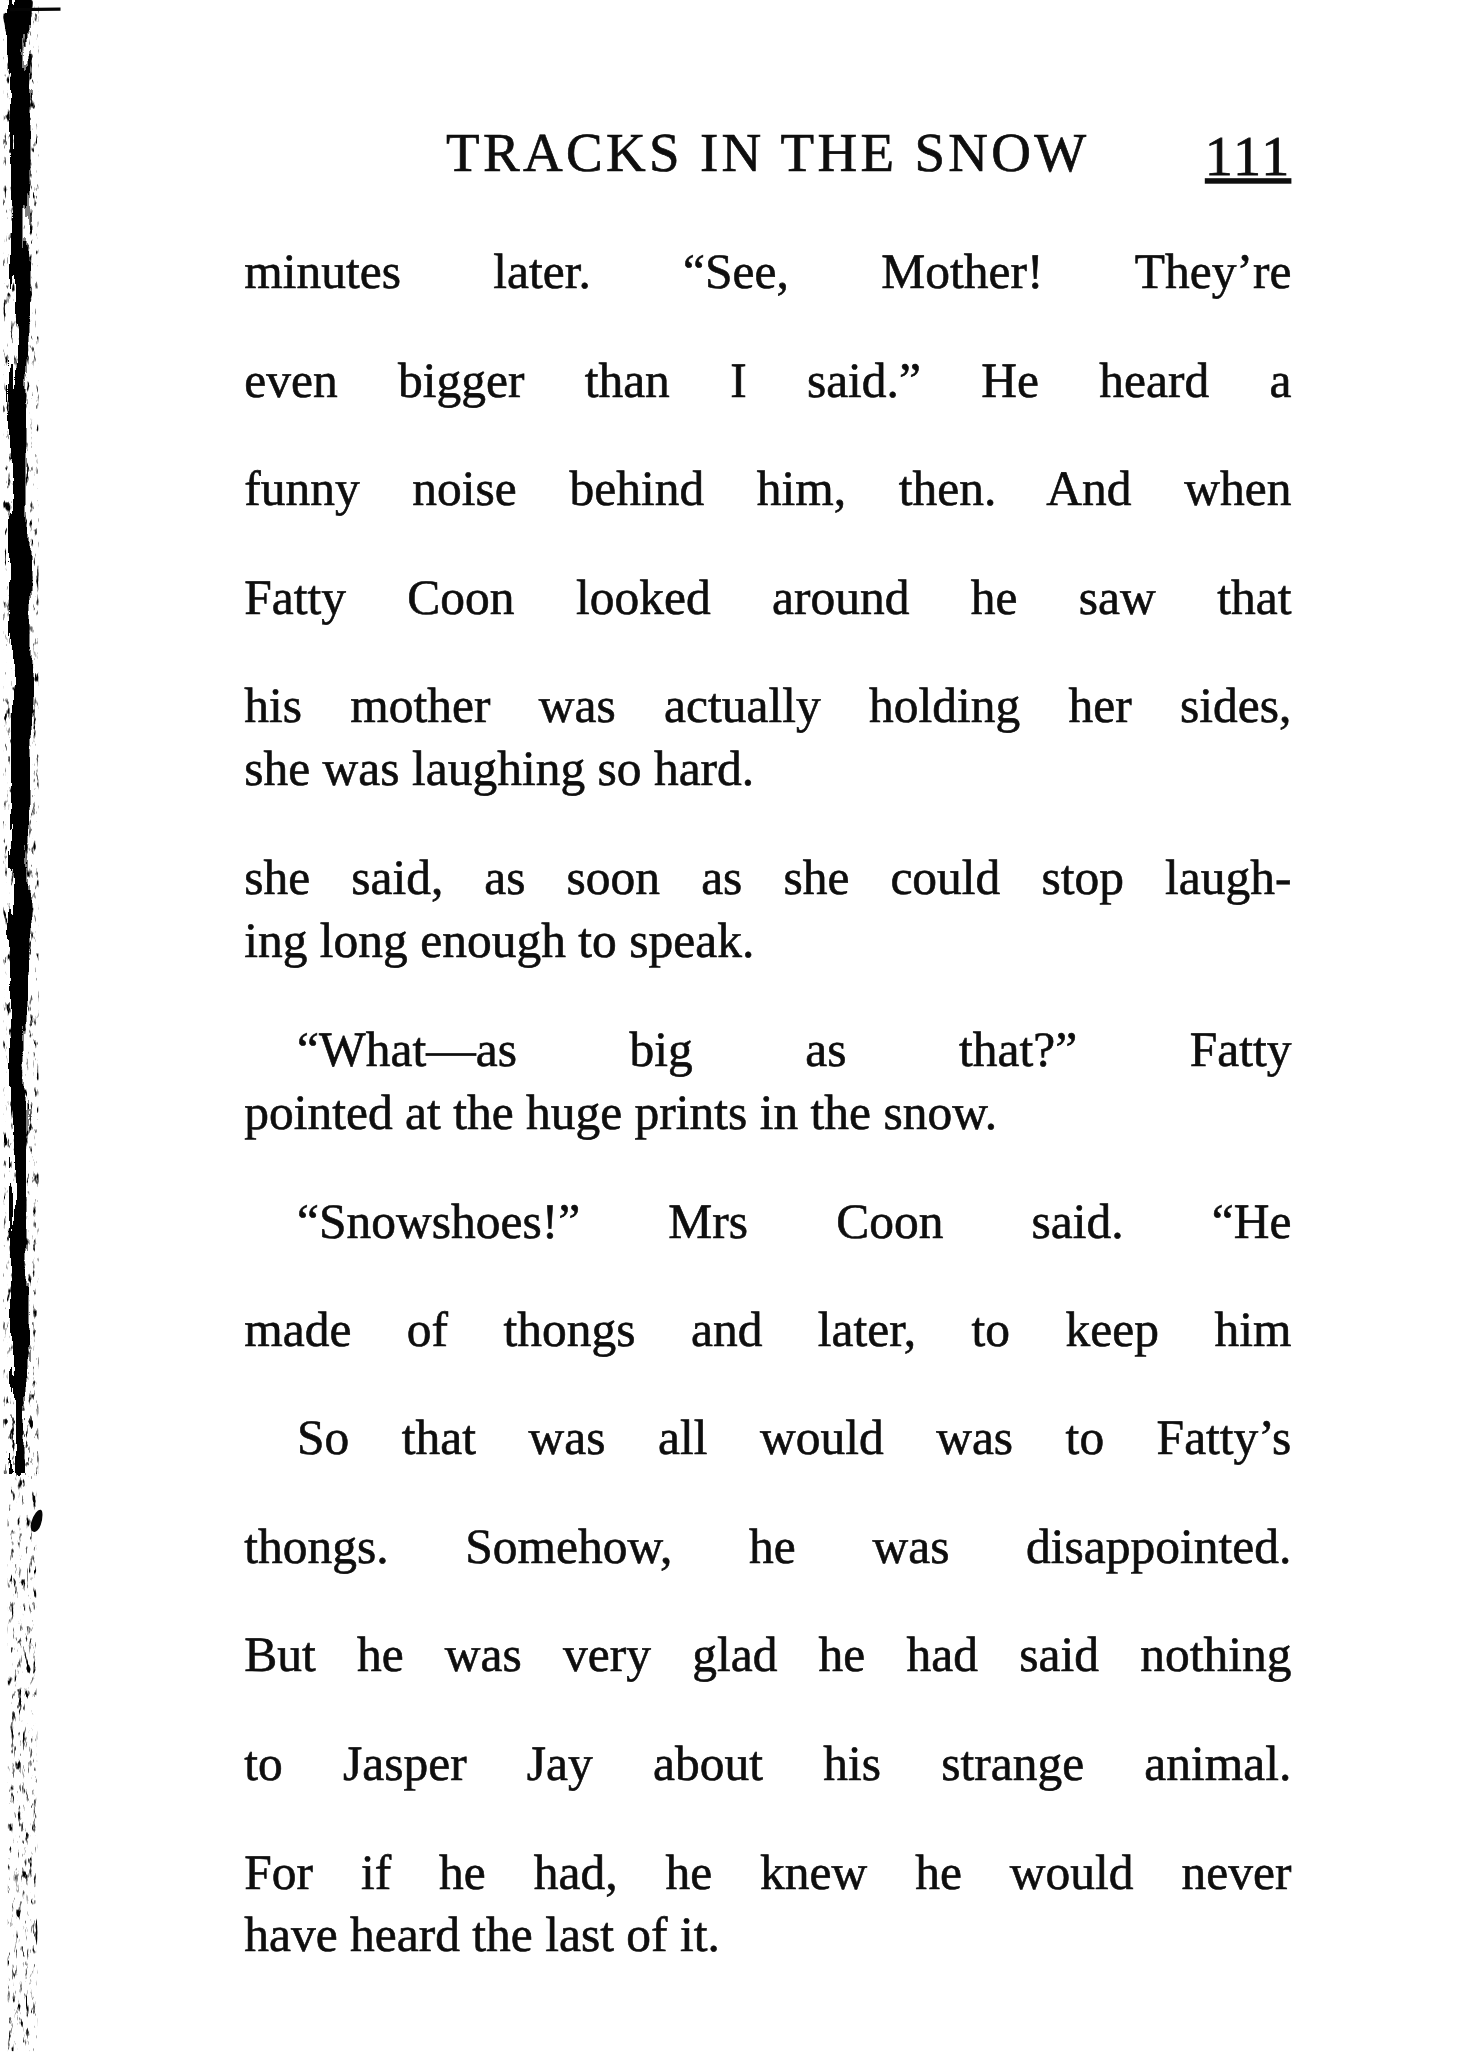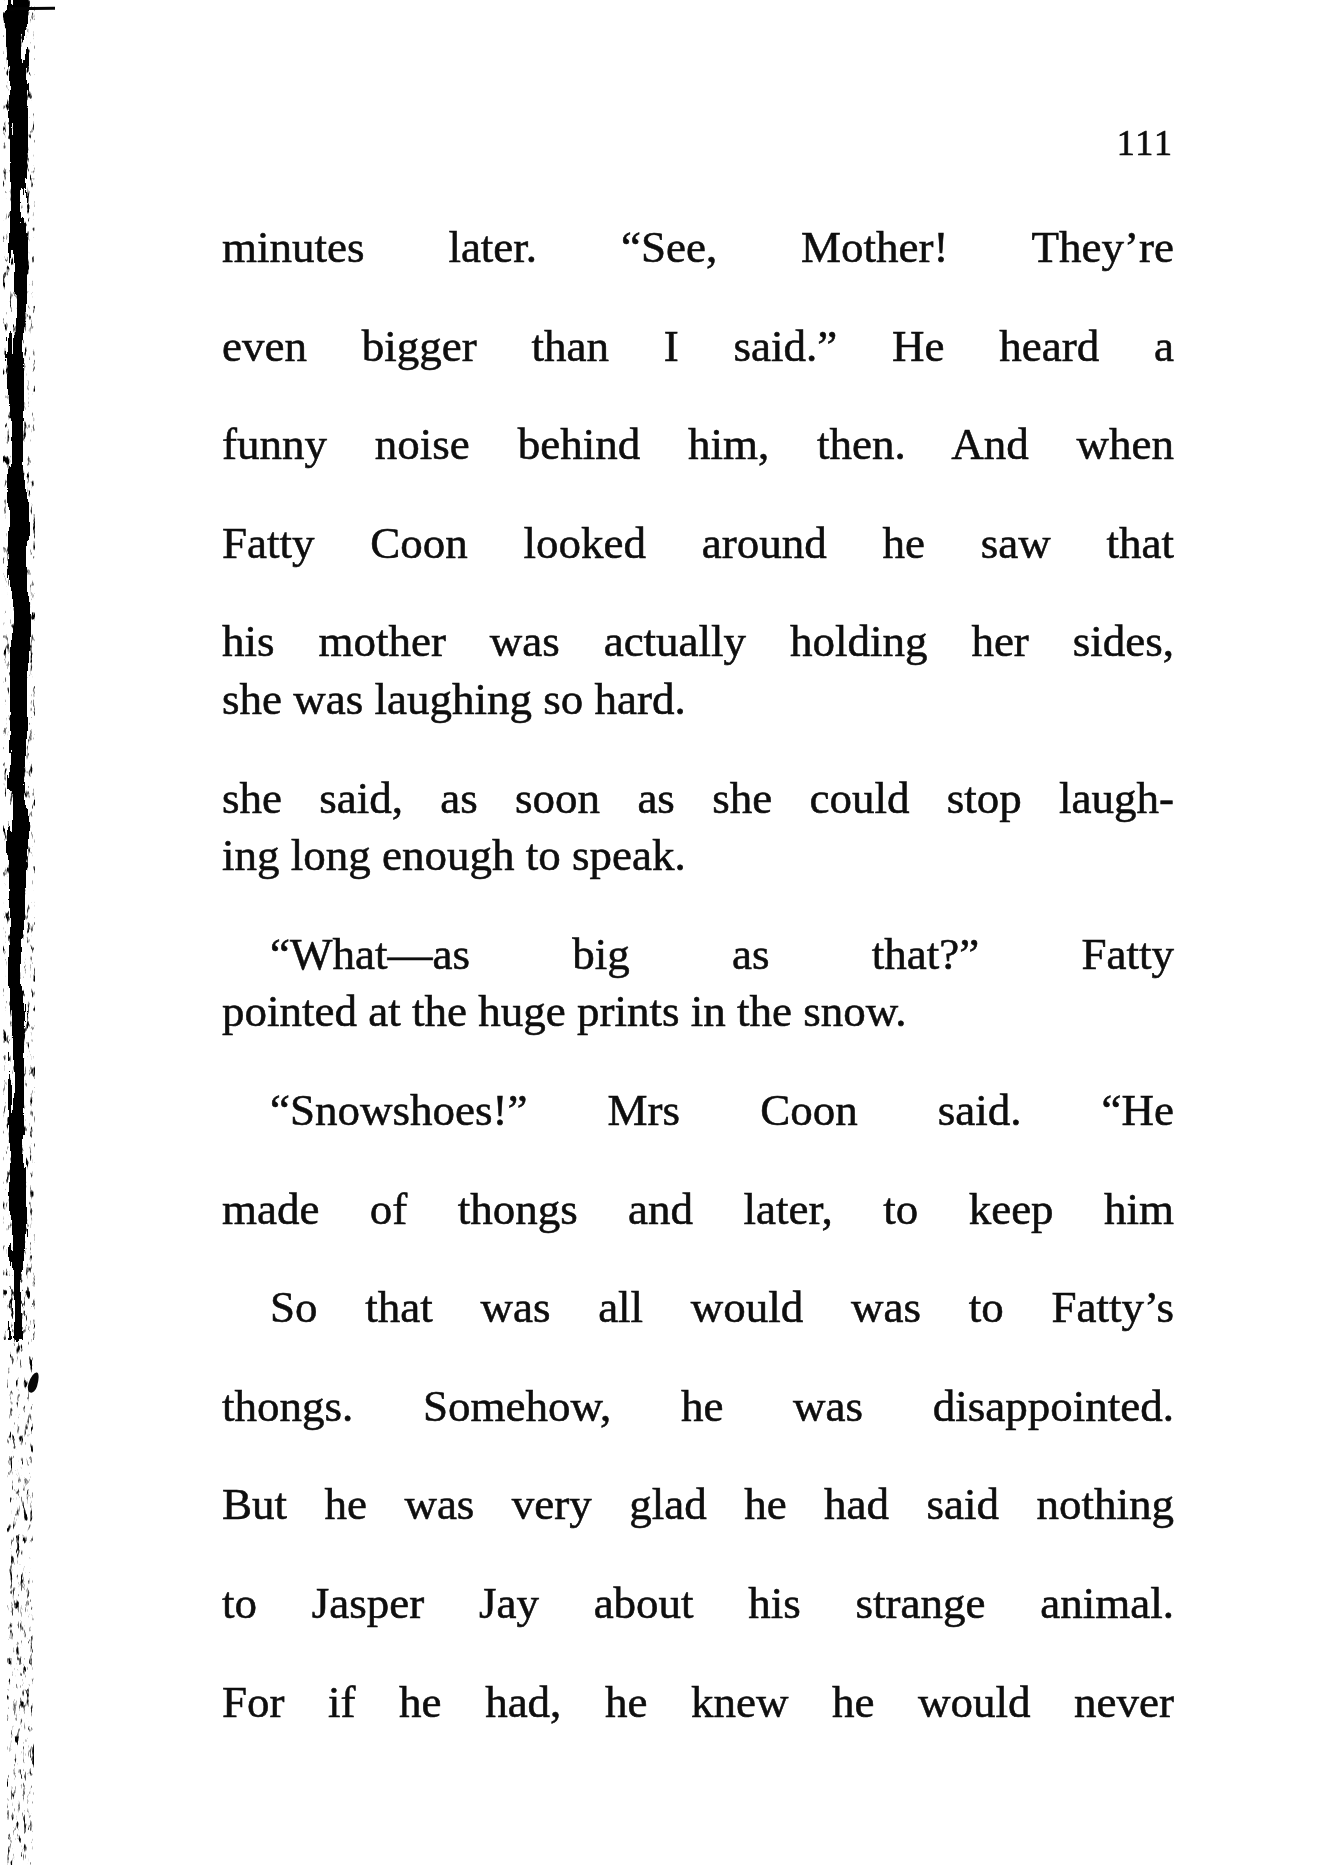--- a/index.html
+++ b/index.html
@@ -32,22 +32,23 @@
   }
   .header-title {
     position: absolute; left: 50%; top: 0;
     transform: translateX(-50%);
     font-size: 50px; line-height: 60px;
     letter-spacing: 3px; white-space: nowrap;
     -webkit-text-stroke: 0.6px currentColor;
   }
   .page-number {
     position: absolute; right: 0; top: 10px;
-    font-size: 36px; line-height: 50px;
+    font-size: 51px; line-height: 50px;
     letter-spacing: 2px;
+    text-decoration: underline;
     -webkit-text-stroke: 0.7px currentColor;
   }
   
   .text-block {
     position: absolute; left: 222px; top: 178px;
     width: 952px;
   }
   .line {
     height: 57.6px;
     font-size: 45px; line-height: 57.6px;
@@ -87,20 +88,21 @@
     <rect x="3" y="0" width="32" height="1340" fill="#050505" filter="url(#fSpeckDense)"></rect>
 
     <rect x="7" y="1280" width="26" height="585" fill="#050505" filter="url(#fSpeckDense)"></rect>
     <rect x="12" y="1420" width="22" height="445" fill="#050505" filter="url(#fSpeckSparse)"></rect>
   </svg>
 
   <div class="top-rule"></div>
   <div class="ink-speck"></div>
 
   <header class="running-header">
+    <span class="header-title">TRACKS IN THE SNOW</span>
     <span class="page-number">111</span>
   </header>
 
   <main class="text-block">
     <div class="line jl">minutes later.  “See, Mother!  They’re</div>
     <div class="line jl">even bigger than I said.”  He heard a</div>
     <div class="line jl">funny noise behind him, then.  And when</div>
     <div class="line jl">Fatty Coon looked around he saw that</div>
     <div class="line jl">his mother was actually holding her sides,</div>
     <div class="line el">she was laughing so hard.</div>
@@ -108,15 +110,16 @@
     <div class="line el">ing long enough to speak.</div>
     <div class="line jl indent">“What—as big as that?”  Fatty</div>
     <div class="line el">pointed at the huge prints in the snow.</div>
     <div class="line jl indent">“Snowshoes!”  Mrs Coon said.  “He</div>
     <div class="line jl">made of thongs and later, to keep him</div>
     <div class="line jl indent">So that was all would was to Fatty’s</div>
     <div class="line jl">thongs.  Somehow, he was disappointed.</div>
     <div class="line jl">But he was very glad he had said nothing</div>
     <div class="line jl">to Jasper Jay about his strange animal.</div>
     <div class="line jl">For if he had, he knew he would never</div>
+    <div class="line el">have heard the last of it.</div>
   </main>
 
 </div>
 
 </body></html>

